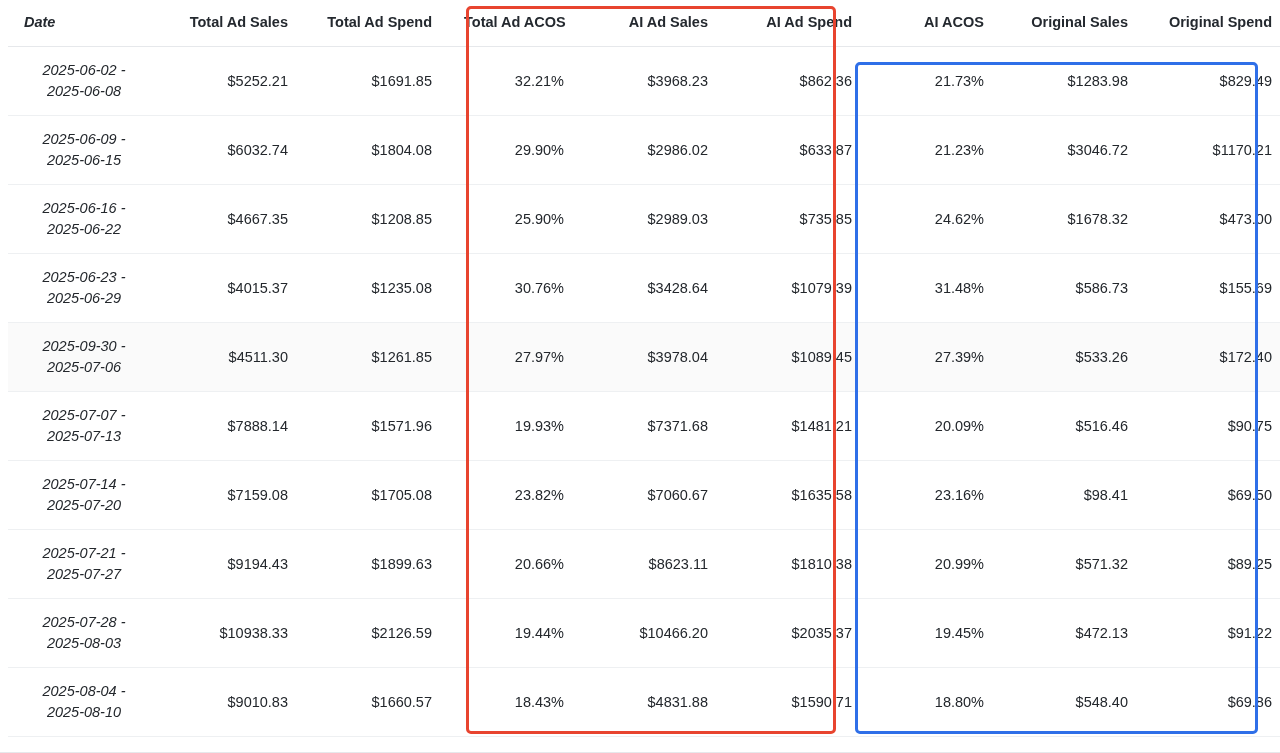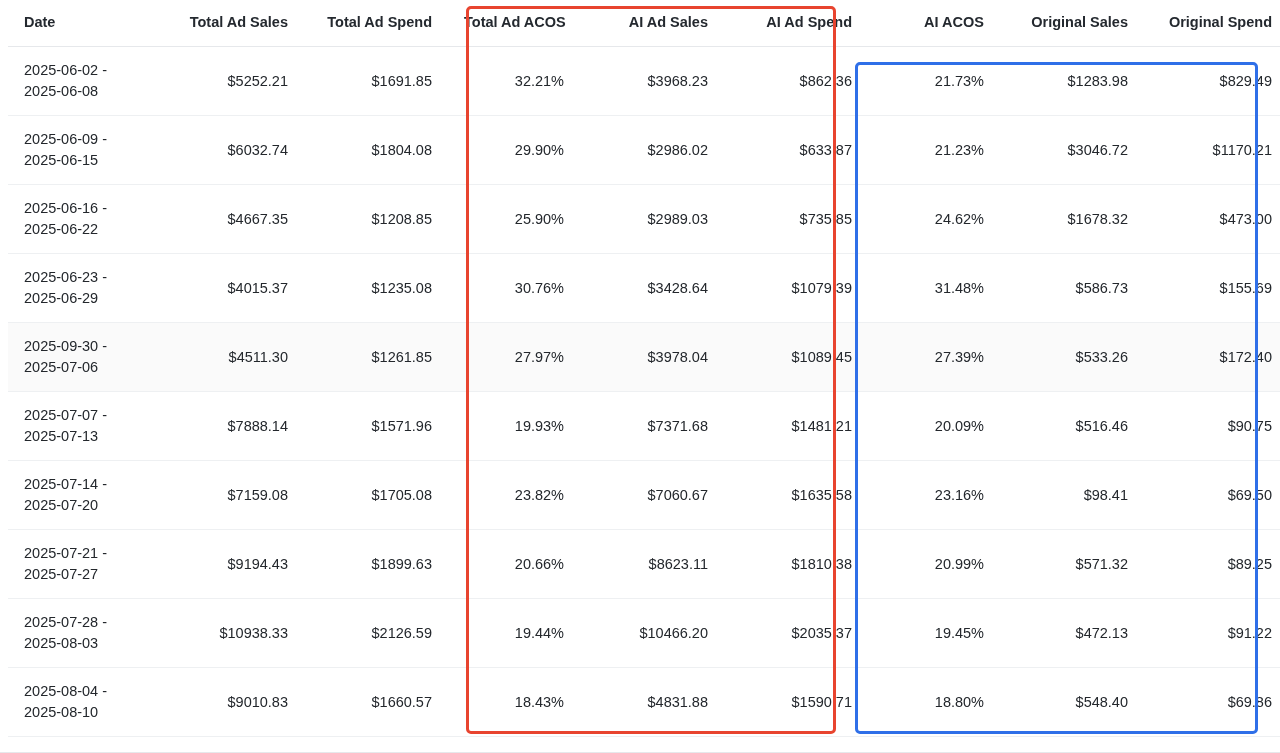--- a/index.html
+++ b/index.html
@@ -39,25 +39,25 @@
   }
 
   table.report tbody td {
     padding: 13px 16px;
     border-bottom: 1px solid #eef0f2;
     white-space: nowrap;
     color: #23272c;
     vertical-align: middle;
   }
 
-  .col-date { text-align: left; width: 120px; }
+  .col-date { text-align: left; width: 120px; font-style: italic; }
   .num { text-align: right; }
 
   th.col-date { text-align: left; padding-left: 8px; }
-  td.col-date { text-align: left; padding-left: 8px; line-height: 1.45; font-size: 14.5px; }
+  td.col-date { text-align: center; padding-left: 8px; line-height: 1.45; font-size: 14.5px; }
 
   tbody tr.alt td { background: #fafafa; }
 
   
   .w-sales   { width: 112px; }
   .w-spend   { width: 112px; }
   .w-acos    { width: 100px; }
 
   
   .overlay {

